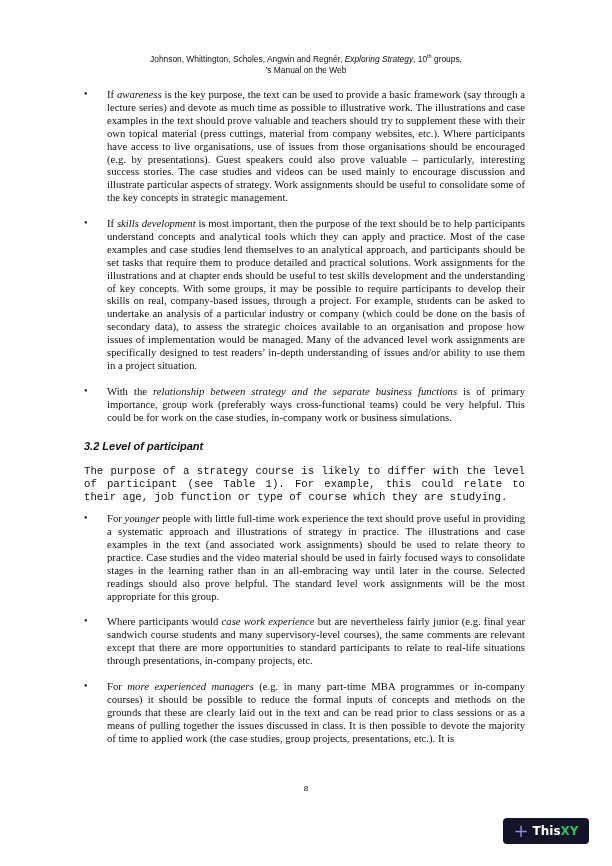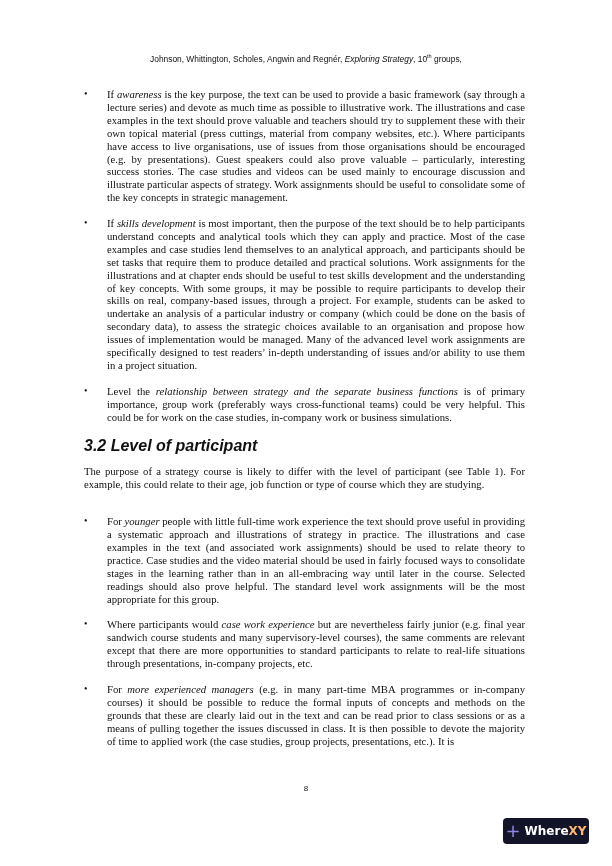--- a/index.html
+++ b/index.html
@@ -4,55 +4,56 @@
 <style>
   html, body { margin:0; padding:0; background:#ffffff; }
   body { width:612px; height:866px; position:relative; overflow:hidden; }
   .header { position:absolute; top:54px; left:0; width:612px; text-align:center;
     font-family:"Liberation Sans", sans-serif; font-size:8.4px; line-height:11px; color:#111; }
   .header sup { font-size:5.5px; vertical-align:super; line-height:0; }
   .content { position:absolute; top:88px; left:88px; width:437px;
     font-family:"Liberation Serif", serif; font-size:10.7px; line-height:12.9px; color:#111; }
   .bullet { position:relative; padding-left:19px; text-align:justify; margin-bottom:12.9px; }
   .bullet .dot { position:absolute; left:-4px; top:0; font-size:10px; }
-  .para { text-align:justify; margin-bottom:24px; margin-left:0; }
+  .para { text-align:justify; margin-bottom:8px; margin-left:0;font-family:Liberation Mono, monospace; }
   .heading { font-family:"Liberation Sans", sans-serif; font-weight:bold; font-style:italic;
-    font-size:16px; margin:16px 0 13px -4px; }
+    font-size:11px; margin:16px 0 13px -4px; }
   .para.intro { margin-left:-4px; }
   em { font-style:italic; }
   .pagenum { position:absolute; top:784px; left:0; width:612px; text-align:center;
     font-family:"Liberation Sans", sans-serif; font-size:8px; color:#111; }
   .brand { position:absolute; left:503px; top:818px; width:86px; height:26px; background:#141428;
     border-radius:4px; display:flex; align-items:center; justify-content:center; gap:4px;
     font-family:"DejaVu Sans", sans-serif; font-weight:bold; font-size:12px; color:#fff; }
   .brand .plus { color:#8e86e6; font-size:18px; font-weight:normal; line-height:1; }
-  .brand .xy { color:#fdba74;margin-top:43px; }
+  .brand .xy { color:#22c55e;margin-top:43px; }
 </style>
 </head>
 <body>
 
 <div class="header">
   <div>
     <span>Johnson, Whittington, Scholes, Angwin and Regnér,</span>
     <em>Exploring Strategy</em><span>, 10</span><sup>th</sup><span> groups,</span>
   </div>
+  <div>’s Manual on the Web</div>
 </div>
 
 <div class="content">
   <div class="bullet">
     <span class="dot">•</span>
     <span>If </span><em>awareness</em><span> is the key purpose, the text can be used to provide a basic framework (say through a lecture series) and devote as much time as possible to illustrative work. The illustrations and case examples in the text should prove valuable and teachers should try to supplement these with their own topical material (press cuttings, material from company websites, etc.). Where participants have access to live organisations, use of issues from those organisations should be encouraged (e.g. by presentations). Guest speakers could also prove valuable – particularly, interesting success stories. The case studies and videos can be used mainly to encourage discussion and illustrate particular aspects of strategy. Work assignments should be useful to consolidate some of the key concepts in strategic management.</span>
   </div>
   <div class="bullet">
     <span class="dot">•</span>
     <span>If </span><em>skills development</em><span> is most important, then the purpose of the text should be to help participants understand concepts and analytical tools which they can apply and practice. Most of the case examples and case studies lend themselves to an analytical approach, and participants should be set tasks that require them to produce detailed and practical solutions. Work assignments for the illustrations and at chapter ends should be useful to test skills development and the understanding of key concepts. With some groups, it may be possible to require participants to develop their skills on real, company-based issues, through a project. For example, students can be asked to undertake an analysis of a particular industry or company (which could be done on the basis of secondary data), to assess the strategic choices available to an organisation and propose how issues of implementation would be managed. Many of the advanced level work assignments are specifically designed to test readers’ in-depth understanding of issues and/or ability to use them in a project situation.</span>
   </div>
   <div class="bullet">
     <span class="dot">•</span>
-    <span>Level the </span><em>relationship between strategy and the separate business functions</em><span> is of primary importance, group work (preferably ways cross-functional teams) could be very helpful. This could be for work on the case studies, in-company work or business simulations.</span>
+    <span>With the </span><em>relationship between strategy and the separate business functions</em><span> is of primary importance, group work (preferably ways cross-functional teams) could be very helpful. This could be for work on the case studies, in-company work or business simulations.</span>
   </div>
 
   <div class="heading">3.2 Level of participant</div>
   <div class="para intro">The purpose of a strategy course is likely to differ with the level of participant (see Table 1). For example, this could relate to their age, job function or type of course which they are studying.</div>
 
   <div class="bullet">
     <span class="dot">•</span>
     <span>For </span><em>younger</em><span> people with little full-time work experience the text should prove useful in providing a systematic approach and illustrations of strategy in practice. The illustrations and case examples in the text (and associated work assignments) should be used to relate theory to practice. Case studies and the video material should be used in fairly focused ways to consolidate stages in the learning rather than in an all-embracing way until later in the course. Selected readings should also prove helpful. The standard level work assignments will be the most appropriate for this group.</span>
   </div>
   <div class="bullet">
@@ -62,14 +63,14 @@
   <div class="bullet">
     <span class="dot">•</span>
     <span>For </span><em>more experienced managers</em><span> (e.g. in many part-time MBA programmes or in-company courses) it should be possible to reduce the formal inputs of concepts and methods on the grounds that these are clearly laid out in the text and can be read prior to class sessions or as a means of pulling together the issues discussed in class. It is then possible to devote the majority of time to applied work (the case studies, group projects, presentations, etc.). It is</span>
   </div>
 </div>
 
 <div class="pagenum">8</div>
 
 <div class="brand">
   <span class="plus">+</span>
-  <span><span>Where</span><span class="xy">XY</span></span>
+  <span><span>This</span><span class="xy">XY</span></span>
 </div>
 
 </body></html>

